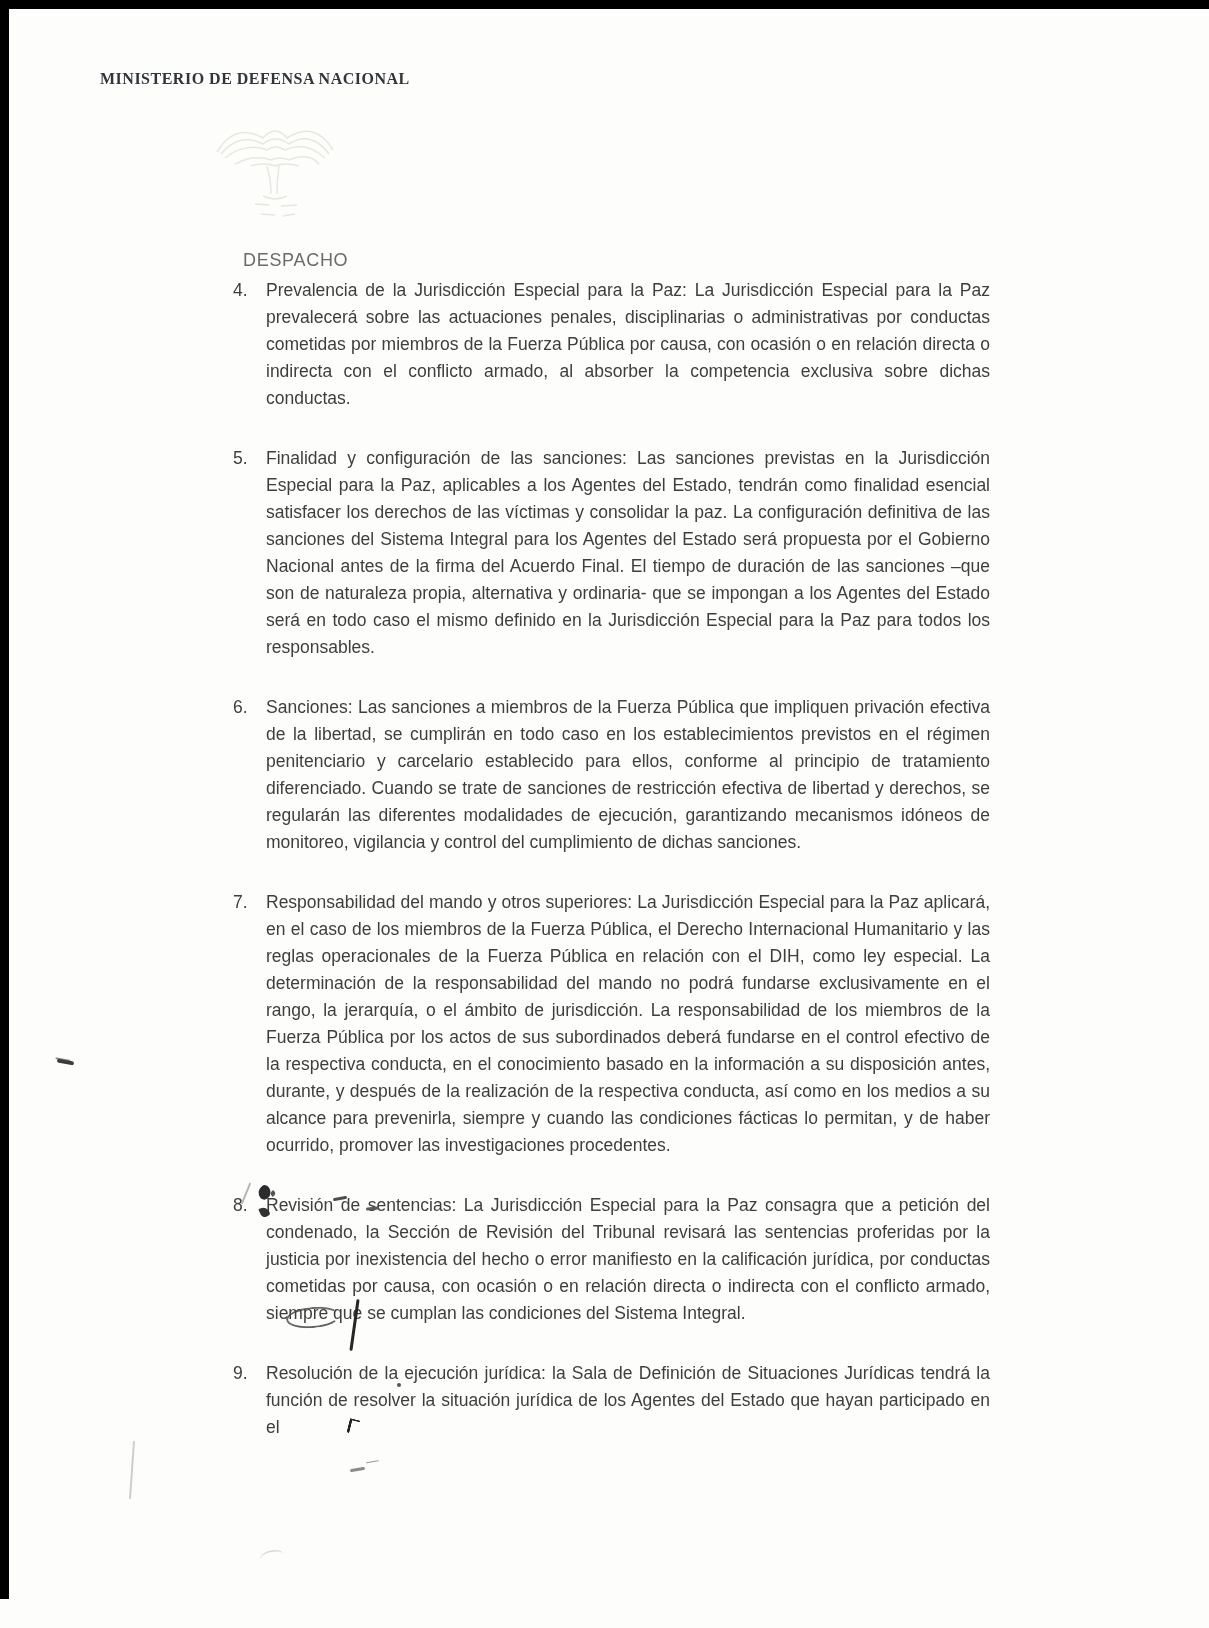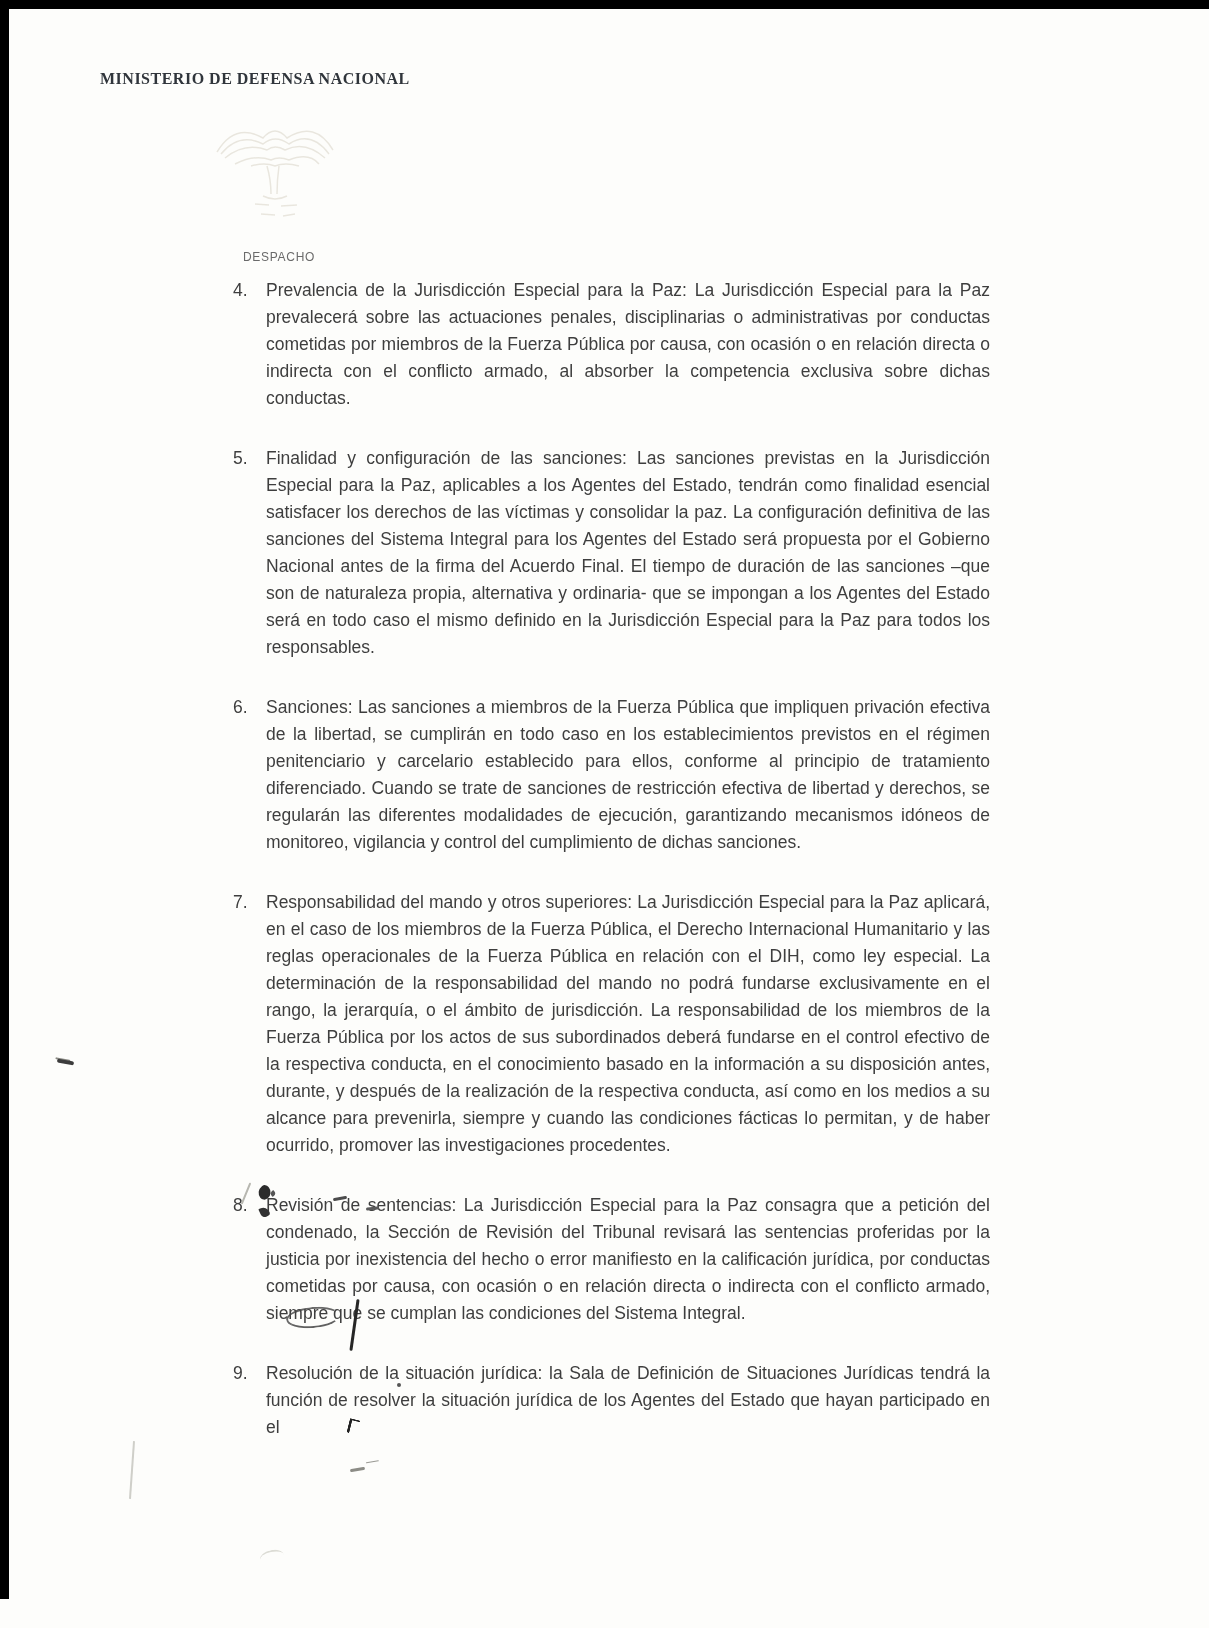--- a/index.html
+++ b/index.html
@@ -15,21 +15,21 @@
   .ministry-header{
     position:absolute;left:100px;top:70px;
     font-family:"Liberation Serif", serif;font-weight:bold;
     font-size:16px;letter-spacing:.5px;color:#30353b;
   }
 
   .seal{position:absolute;left:205px;top:104px;width:140px;height:120px;opacity:.85;}
 
   .office-label{
     position:absolute;left:243px;top:250px;
-    font-size:12px;letter-spacing:.7px;color:#6a6a6a;
+    font-size:18px;letter-spacing:.7px;color:#6a6a6a;
   }
 
   .legal-list{
     position:absolute;left:233px;top:277px;width:757px;
     font-size:17.5px;line-height:27px;color:#3e3e3e;
   }
   .item{display:flex;margin-bottom:33px;}
   .item .num{flex:0 0 33px;width:33px;}
   .item .body{flex:1;text-align:justify;}
   .item .title{text-underline-offset:3px;}
@@ -98,21 +98,21 @@
       <div class="body"><span class="title">Responsabilidad del mando y otros superiores</span><span>: La Jurisdicción Especial para la Paz aplicará, en el caso de los miembros de la Fuerza Pública, el Derecho Internacional Humanitario y las reglas operacionales de la Fuerza Pública en relación con el DIH, como ley especial. La determinación de la responsabilidad del mando no podrá fundarse exclusivamente en el rango, la jerarquía, o el ámbito de jurisdicción. La responsabilidad de los miembros de la Fuerza Pública por los actos de sus subordinados deberá fundarse en el control efectivo de la respectiva conducta, en el conocimiento basado en la información a su disposición antes, durante, y después de la realización de la respectiva conducta, así como en los medios a su alcance para prevenirla, siempre y cuando las condiciones fácticas lo permitan, y de haber ocurrido, promover las investigaciones procedentes.</span></div>
     </div>
 
     <div class="item">
       <span class="num">8.</span>
       <div class="body"><span class="title">Revisión de sentencias</span><span>: La Jurisdicción Especial para la Paz consagra que a petición del condenado, la Sección de Revisión del Tribunal revisará las sentencias proferidas por la justicia por inexistencia del hecho o error manifiesto en la calificación jurídica, por conductas cometidas por causa, con ocasión o en relación directa o indirecta con el conflicto armado, siempre que se cumplan las condiciones del Sistema Integral.</span></div>
     </div>
 
     <div class="item">
       <span class="num">9.</span>
-      <div class="body"><span class="title">Resolución de la situación jurídica</span><span>: la Sala de Definición de Situaciones Jurídicas tendrá la función de resolver la situación jurídica de los Agentes del Estado que hayan participado en el</span></div>
+      <div class="body"><span class="title">Resolución de la ejecución jurídica</span><span>: la Sala de Definición de Situaciones Jurídicas tendrá la función de resolver la situación jurídica de los Agentes del Estado que hayan participado en el</span></div>
     </div>
 
   </div>
 
   <div class="mark m-dash-left"></div>
   <div class="mark m-wisp"></div>
   <div class="mark m-blob"></div>
   <div class="mark m-tick"></div>
   <div class="mark m-dash1"></div>
   <div class="mark m-dash2"></div>

